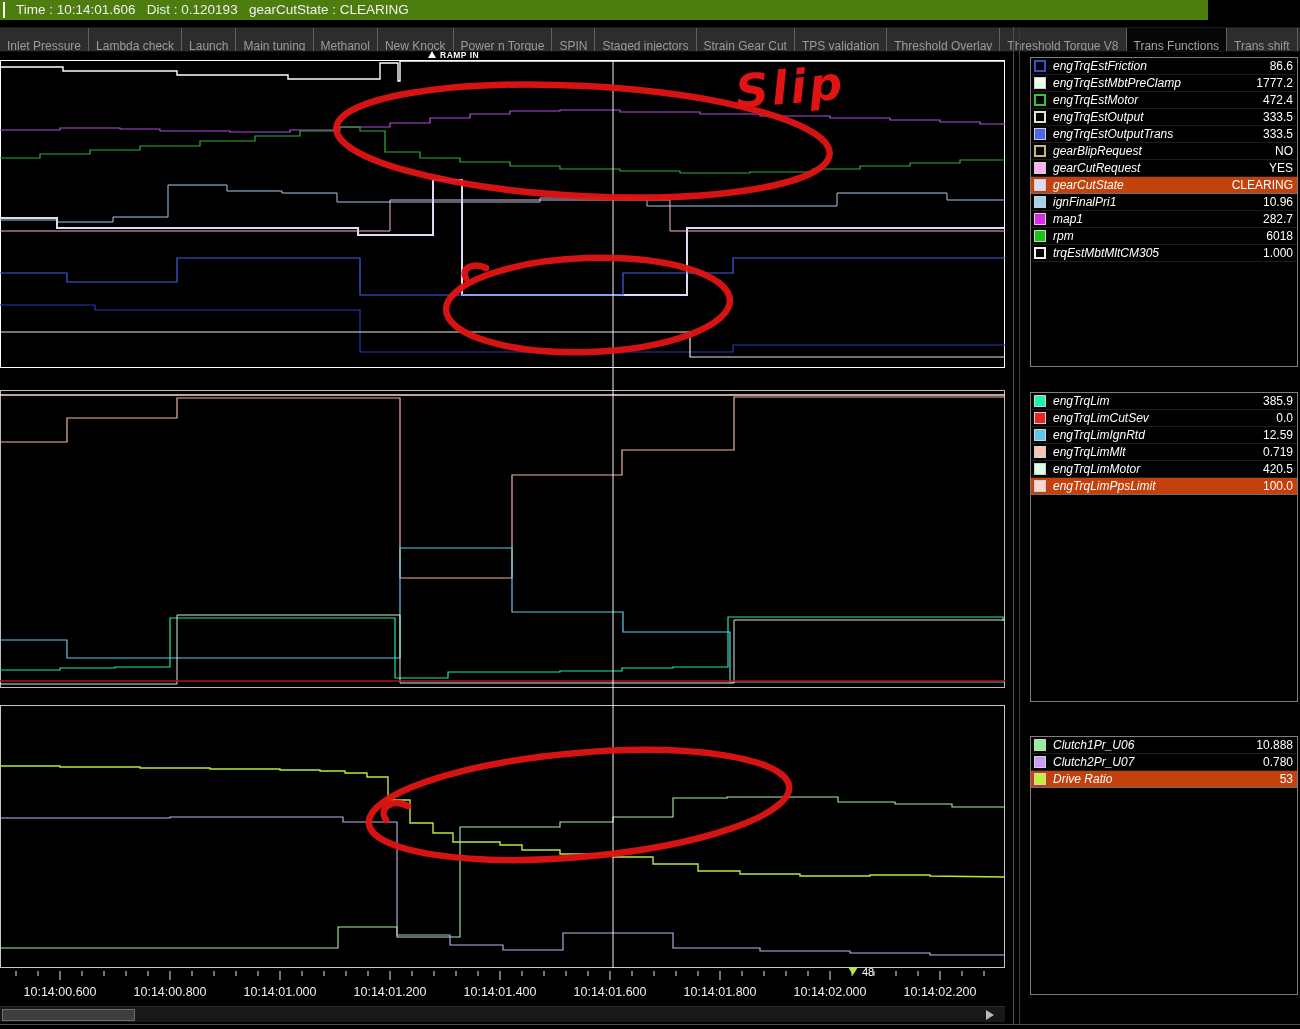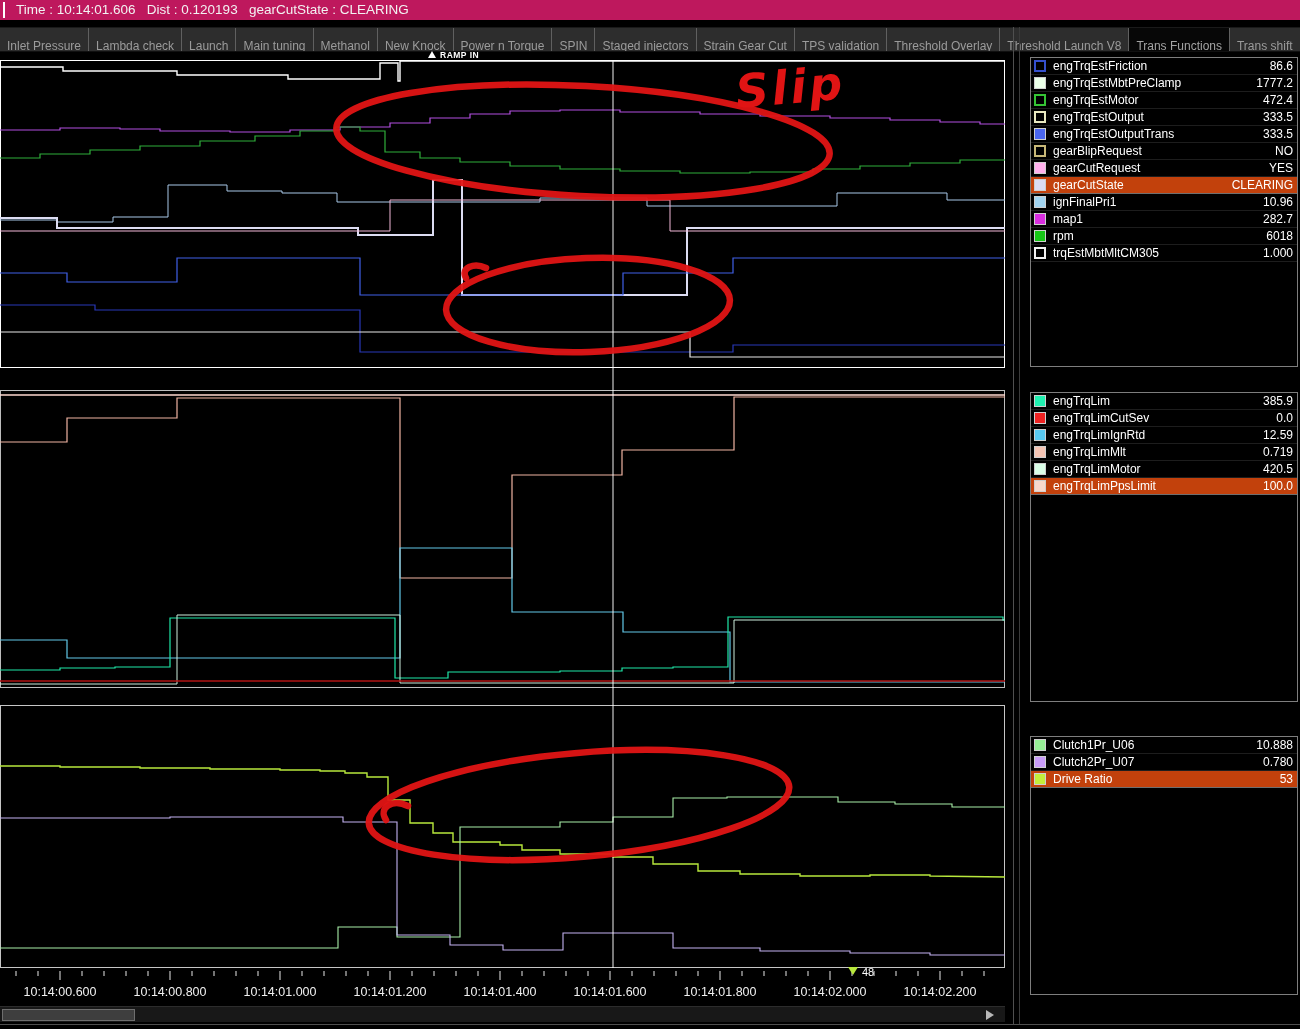--- a/index.html
+++ b/index.html
@@ -1,19 +1,19 @@
 <!DOCTYPE html>
 <html><head>
 <meta charset="utf-8">
 <style>
   html,body{margin:0;padding:0;background:#000;}
   body{width:1300px;height:1029px;position:relative;overflow:hidden;
        font-family:"Liberation Sans","DejaVu Sans",sans-serif;}
   
-  .titlebar{position:absolute;left:0;top:0;width:1300px;height:20px;background:#be185d;color:#f2f2f2;
+  .titlebar{position:absolute;left:0;top:0;width:1208px;height:20px;background:#4d7c0f;color:#f2f2f2;
             font-size:13.5px;line-height:20px;white-space:pre;}
   .titlebar-tick{position:absolute;left:3px;top:2px;width:2px;height:16px;background:#fff;}
   .titlebar-text{position:absolute;left:16px;top:0;}
   
   .tabbar{position:absolute;left:0;top:27px;width:1300px;height:23px;background:#2d2d2d;
           display:flex;align-items:stretch;overflow:hidden;white-space:nowrap;
           border-top:1px solid #1a1a1a;border-bottom:1px solid #101010;}
   .tab{color:#9b9b9b;font-size:12px;line-height:21px;padding:8px 7px;border-right:1px solid #606060;
        flex:0 0 auto;cursor:default;}
   .tab.active{background:#070707;color:#a3a3a3;}
@@ -22,21 +22,21 @@
   .vsep2{position:absolute;left:1019px;top:27px;width:1px;height:998px;background:#3a3a3a;}
   .hsep-bottom{position:absolute;left:0;top:1024px;width:1300px;height:1px;background:#4f4f4f;}
   .legend-box{position:absolute;left:1030px;width:266px;background:#000;border:1px solid #7e7e7e;}
   #legend-0{top:57px;height:308px;}
   #legend-1{top:392px;height:308px;}
   #legend-2{top:736px;height:257px;}
   .legend-row{height:16px;display:flex;align-items:center;padding-left:3px;
               border-bottom:1px solid #1d1d1d;color:#fff;font-size:12px;}
   .legend-row.selected{background:#c2410c;border-bottom-color:#6f6f6f;}
   .swatch{width:12px;height:12px;flex:0 0 auto;margin-right:7px;box-sizing:border-box;}
-  .legend-label{flex:1 1 auto;overflow:hidden;white-space:nowrap;}
+  .legend-label{flex:1 1 auto;overflow:hidden;white-space:nowrap;font-style:italic;}
   .legend-value{flex:0 0 auto;padding-right:4px;text-align:right;padding-left:8px;}
   
   #chart-svg{position:absolute;left:0;top:46px;}
   
   .scrollbar{position:absolute;left:0;top:1006px;width:1005px;height:15px;background:#181818;
              border-top:1px solid #2c2c2c;}
   .scroll-thumb{position:absolute;left:2px;top:2px;width:131px;height:10px;background:#3e3e3e;
                 border:1px solid #6e6e6e;}
   .scroll-arrow{position:absolute;left:986px;top:3px;width:0;height:0;
                 border-top:5px solid transparent;border-bottom:5px solid transparent;
@@ -56,21 +56,21 @@
     <div class="tab">Launch</div>
     <div class="tab">Main tuning</div>
     <div class="tab">Methanol</div>
     <div class="tab">New Knock</div>
     <div class="tab">Power n Torque</div>
     <div class="tab">SPIN</div>
     <div class="tab">Staged injectors</div>
     <div class="tab">Strain Gear Cut</div>
     <div class="tab">TPS validation</div>
     <div class="tab">Threshold Overlay</div>
-    <div class="tab">Threshold Launch V8</div>
+    <div class="tab">Threshold Torque V8</div>
     <div class="tab active">Trans Functions</div>
     <div class="tab">Trans shift</div>
   </div>
 
 <svg id="chart-svg" width="1013" height="959" viewBox="0 46 1013 959">
     <rect x="0.5" y="60.5" width="1004" height="307" fill="none" stroke="#ffffff" stroke-width="1"></rect>
     <polyline points="0,67 63,67 63,71 177,71 177,75 288,75 288,79 380,79 380,63 398,63 398,81 400,81 400,61 1005,61" fill="none" stroke="#ffffff" stroke-width="1.4"></polyline>
     <polyline points="0,130 60,130 60,128 120,128 120,129 160,129 160,131 230,131 230,132 290,132 290,130 340,130 340,127 390,127 390,123 430,123 430,118 470,118 470,114 510,114 510,111 560,111 560,110 620,110 620,112 700,112 700,114 760,114 760,116 830,116 830,118 890,118 890,120 940,120 940,122 980,122 980,124 1005,124" fill="none" stroke="#b24fe0" stroke-width="1.2"></polyline>
     <polyline points="0,158 40,158 40,154 90,154 90,150 140,150 140,146 200,146 200,141 255,141 255,136 300,136 300,131 335,131 335,127 360,127 360,131 385,131 385,152 420,152 420,158 460,158 460,162 510,162 510,166 560,166 560,169 620,169 620,171 680,171 680,173 750,173 750,172 813,172 813,169 860,169 860,166 910,166 910,163 960,163 960,160 1005,160" fill="none" stroke="#2fae3a" stroke-width="1.2"></polyline>
     <polyline points="0,220 57,220 57,222 113,222 113,217 168,217 168,185 227,185 227,191 282,191 282,193 337,193 337,202 540,202 540,198 647,198 647,206 837,206 837,193 947,193 947,200 1005,200" fill="none" stroke="#a8c8e8" stroke-width="1"></polyline>

